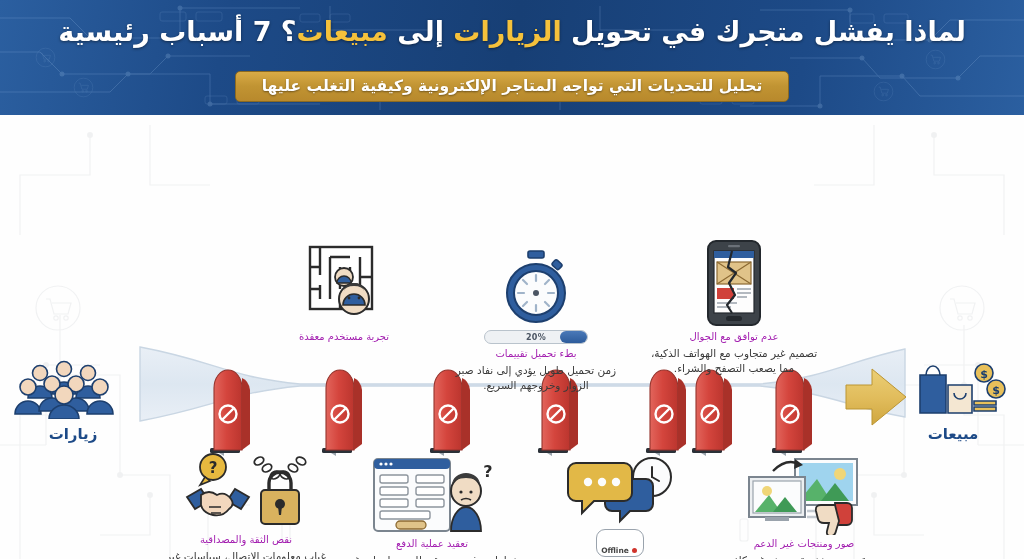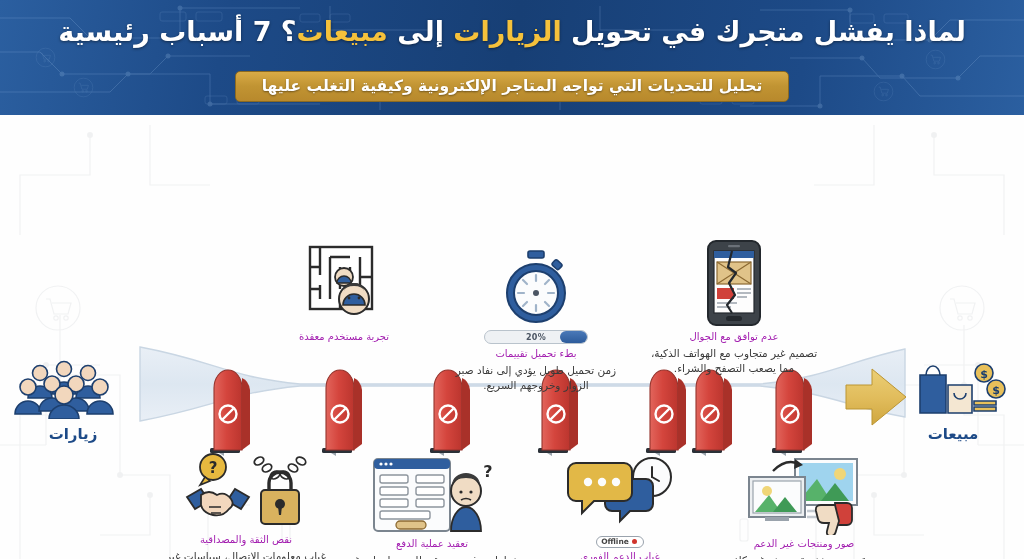--- a/index.html
+++ b/index.html
@@ -85,21 +85,21 @@
   }
   .pbar .val{
     position:absolute;inset:0;display:flex;align-items:center;justify-content:center;
     font-size:8px;font-weight:bold;color:#4b5563;letter-spacing:.3px;text-align:center;
   }
 
   
   .chip{
     display:inline-flex;align-items:center;gap:3px;
     border:1px solid #9aa3ad;border-radius:9px;background:#fff;
-    padding:0 6px 1px 4px;font-size:7.5px;font-weight:bold;color:#444;
+    padding:16px 6px 1px 4px;font-size:7.5px;font-weight:bold;color:#444;
   }
   .chip .dot{width:5px;height:5px;border-radius:50%;background:#d0342c;display:block;}
 </style>
 </head>
 <body>
 
 <div class="header">
 
   <svg class="circuit" viewBox="0 0 1024 115" preserveAspectRatio="none">
     <g stroke="#9dc2ea" stroke-width="1" fill="none" opacity=".8">

